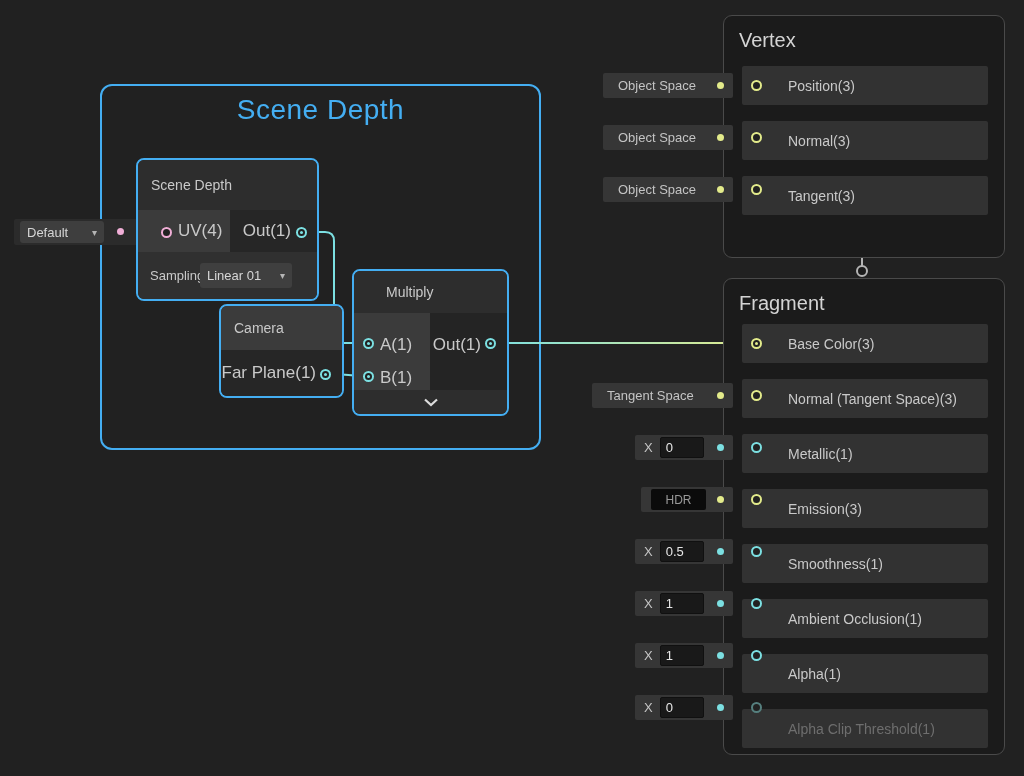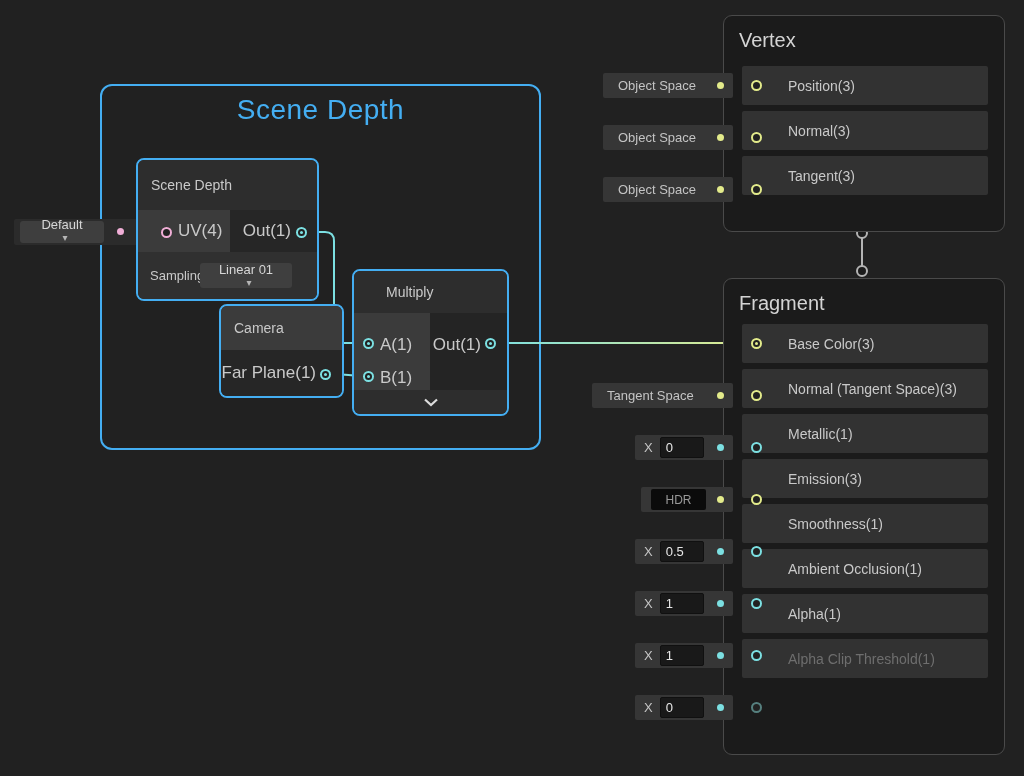--- a/index.html
+++ b/index.html
@@ -33,32 +33,32 @@
     position:absolute; width:11px; height:11px; border-radius:50%;
     border:2px solid var(--port-cyan); background:var(--background); z-index:3;
   }
   .port i { display:none; position:absolute; left:50%; top:50%; width:3px; height:3px; margin:-1.5px 0 0 -1.5px; border-radius:50%; background:var(--port-cyan); }
   .port.connected i { display:block; }
   .p-yellow { border-color:var(--port-yellow); } .p-yellow i { background:var(--port-yellow); }
   .p-cyan   { border-color:var(--port-cyan); }   .p-cyan i   { background:var(--port-cyan); }
   .p-pink   { border-color:var(--port-pink); }
   .p-dim    { border-color:var(--dim); }
   .dropdown {
-    display:flex; align-items:center; justify-content:flex-end;
+    display:flex; align-items:center; justify-content:space-between;
     background:#3f3f3f; border-radius:3px; color:#d6d6d6; font-size:13px;
-    padding:0 7px; height:25px;flex-direction:column;
+    padding:0 7px; height:25px;
   }
   .dd-arrow { font-size:10px; color:#b5b5b5; margin-left:6px; }
   
   .block {
     position:absolute; z-index:2; background:var(--block-bg);
     border:1px solid var(--block-border); border-radius:9px;
   }
   .block-title { position:absolute; left:15px; top:13px; font-size:20px; color:#d4d4d4; }
-  .rows { position:absolute; display:flex; flex-direction:column; gap:6px; width:246px; }
+  .rows { position:absolute; display:flex; flex-direction:column; gap:16px; width:246px; }
   .brow {
     height:39px; background:var(--row-bg); border-radius:2px;
     display:flex; align-items:center; padding-left:46px;
     font-size:14px; color:var(--text);
   }
   .brow.dim-row { color:var(--text-dim); }
   
   .widget {
     position:absolute; z-index:2; height:25px; background:var(--widget-bg);
     border-radius:2px; display:flex; align-items:center;
@@ -175,21 +175,21 @@
     <span class="port p-cyan connected" style="left:130.5px;top:66.5px;">
         <i></i>
       </span>
     <div class="abs" style="left:0;top:119px;width:153px;height:24px;background:var(--node-header);display:flex;align-items:center;justify-content:center;">
       <svg width="16" height="9">
         <polyline points="2,1.5 8,7 14,1.5" fill="none" stroke="#dcdcdc" stroke-width="2.2"></polyline>
       </svg>
     </div>
   </div>
 
-  <div class="block" style="left:723px;top:15px;width:282px;height:217px;">
+  <div class="block" style="left:723px;top:15px;width:282px;height:243px;">
     <div class="block-title">Vertex</div>
     <div class="rows" style="left:18px;top:50px;">
       <div class="brow">
         <span>Position(3)</span>
       </div>
       <div class="brow">
         <span>Normal(3)</span>
       </div>
       <div class="brow">
         <span>Tangent(3)</span>

